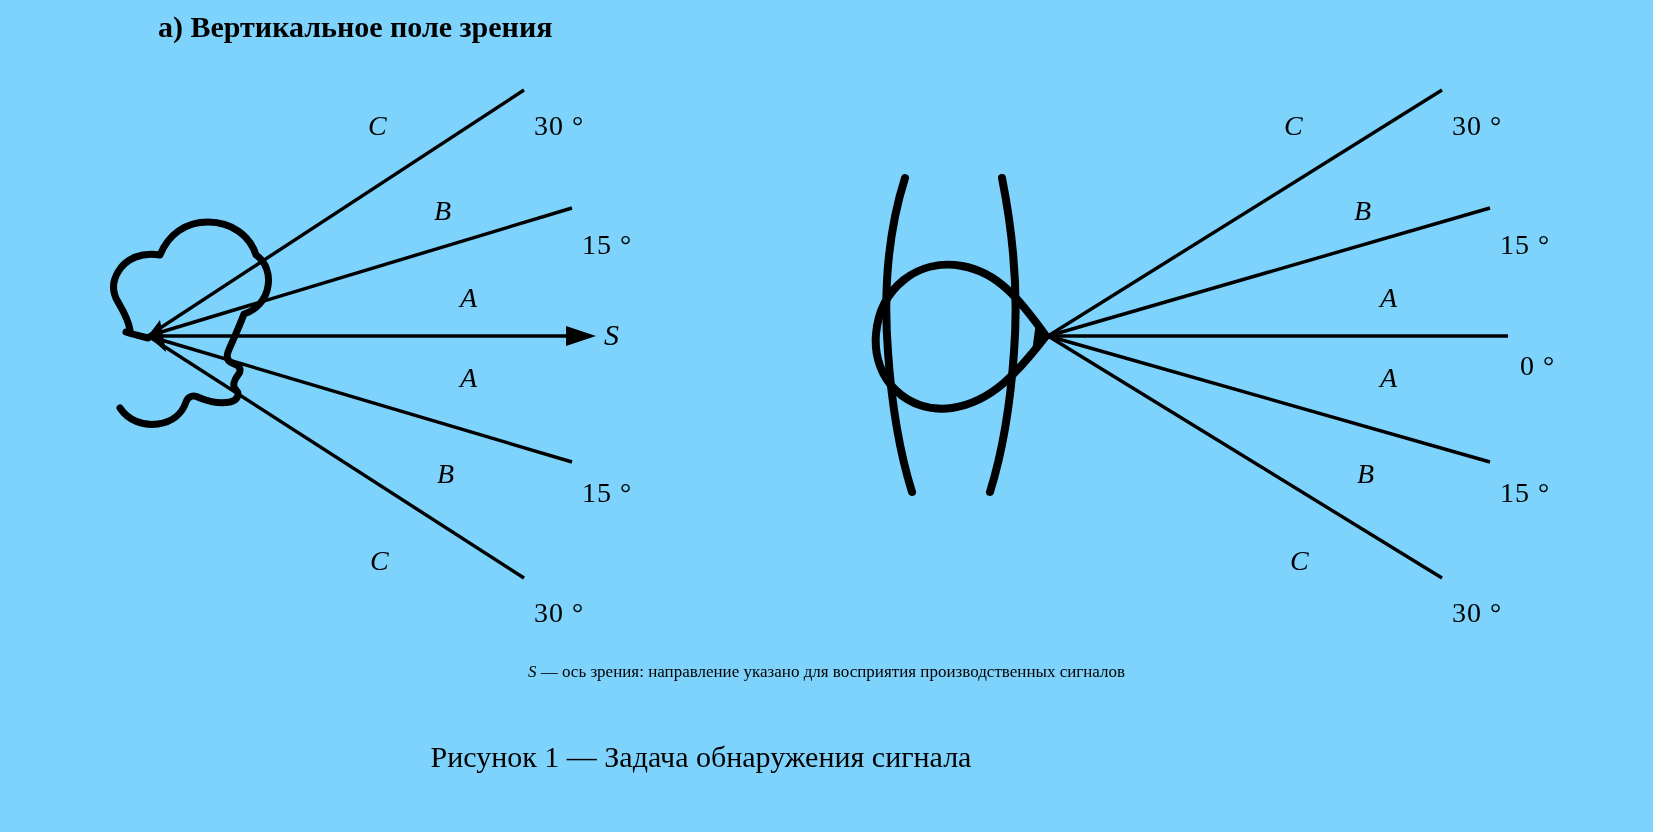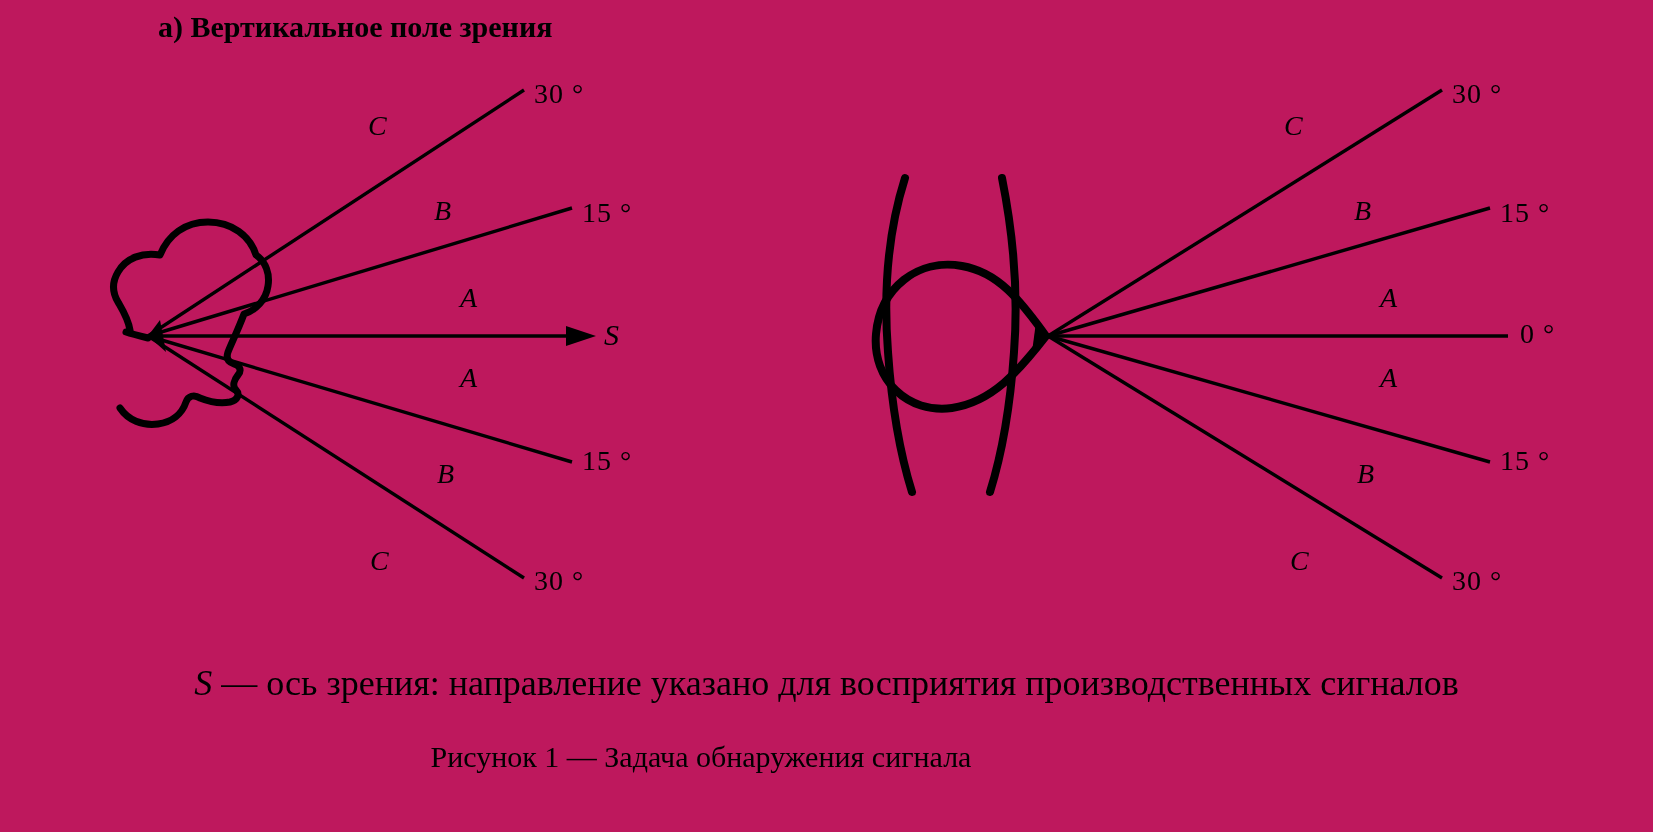--- a/index.html
+++ b/index.html
@@ -4,21 +4,21 @@
 <style>
   html, body {
     margin: 0;
     padding: 0;
     background: #ffffff;
   }
   #page {
     position: relative;
     width: 1653px;
     height: 832px;
-    background: #be185d;
+    background: #7dd3fc;
     overflow: hidden;
     font-family: "Liberation Serif", serif;
     color: #000000;
   }
   .panel-title {
     position: absolute;
     font-family: "Liberation Serif", serif;
     font-size: 30px;
     font-weight: 700;
     white-space: nowrap;
@@ -40,33 +40,34 @@
     color: #000;
   }
   .zone-lbl {
     font-style: italic;
     font-size: 28px;
     font-weight: 400;
   }
   .ang-lbl {
     font-size: 28px;
     letter-spacing: 1px;
+    margin-top: 32px;
   }
   .axis-lbl {
     font-style: italic;
     font-size: 30px;
   }
 
   #caption-note {
     position: absolute;
     left: 0;
     top: 662px;
     width: 1653px;
     text-align: center;
-    font-size: 36px;
+    font-size: 17px;
     font-family: "Liberation Serif", serif;
   }
   #caption-note .ital { font-style: italic; }
   #figure-caption {
     position: absolute;
     left: 0;
     top: 740px;
     width: 1402px;
     text-align: center;
     font-size: 30px;

